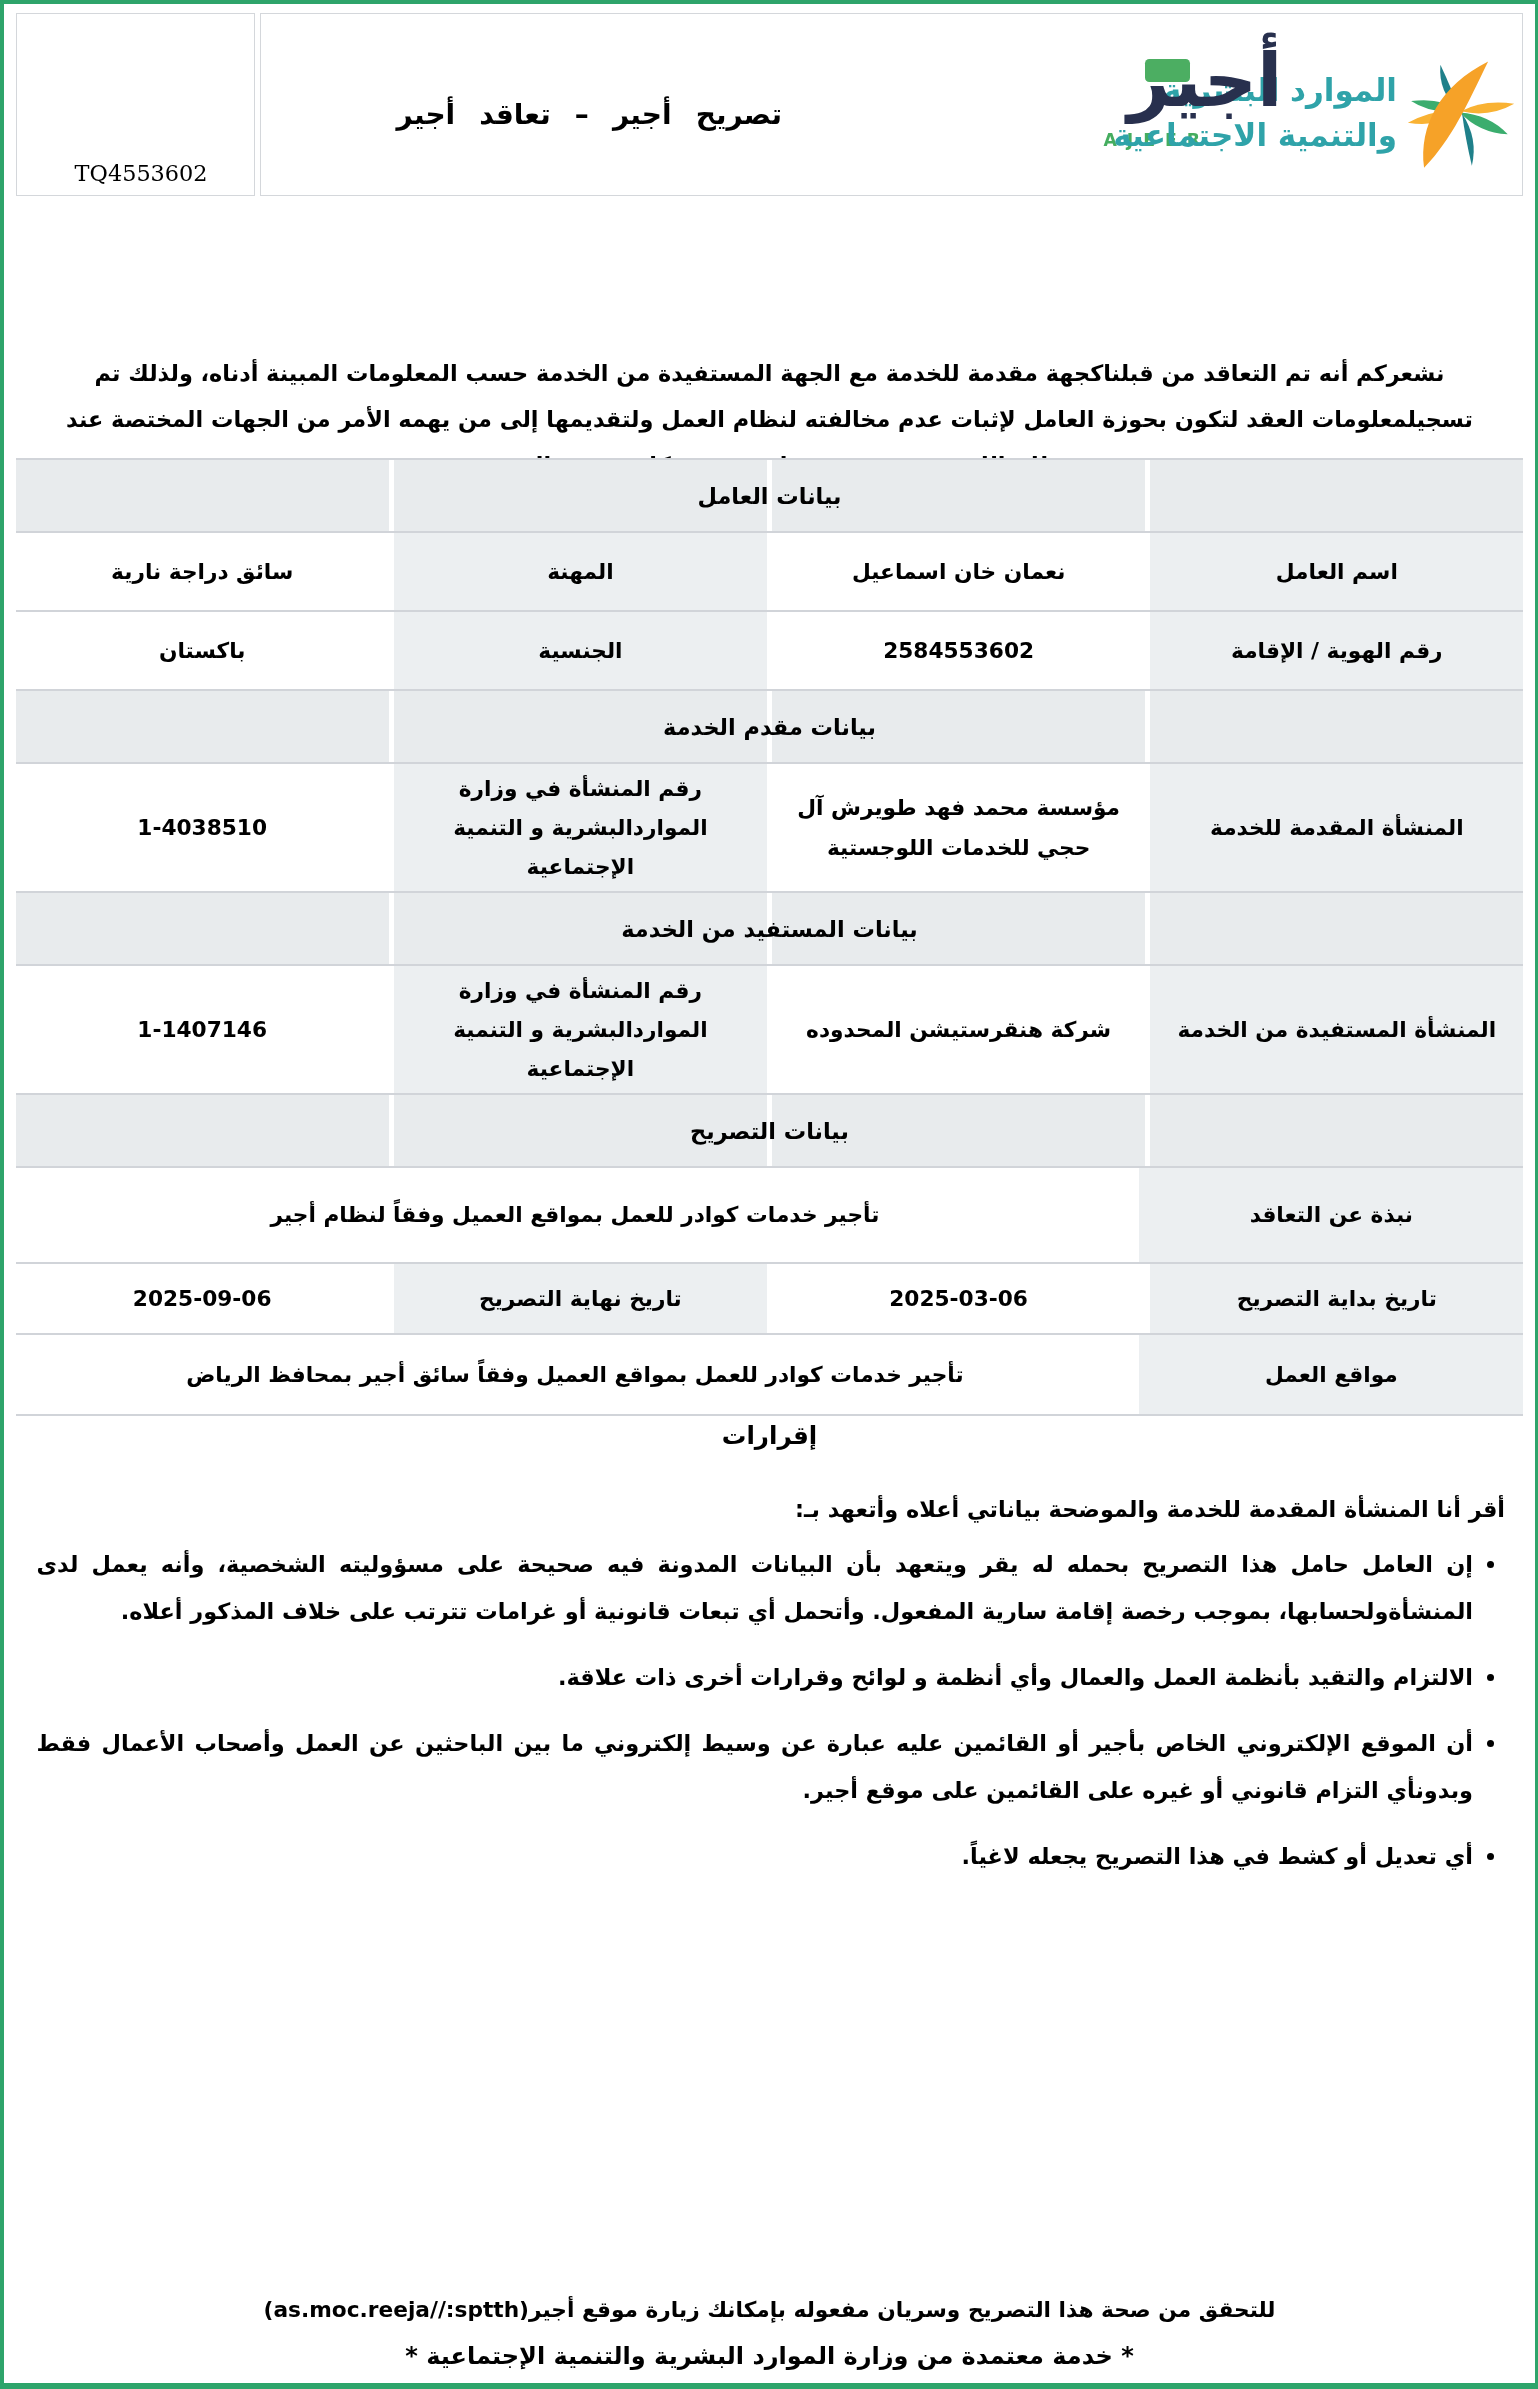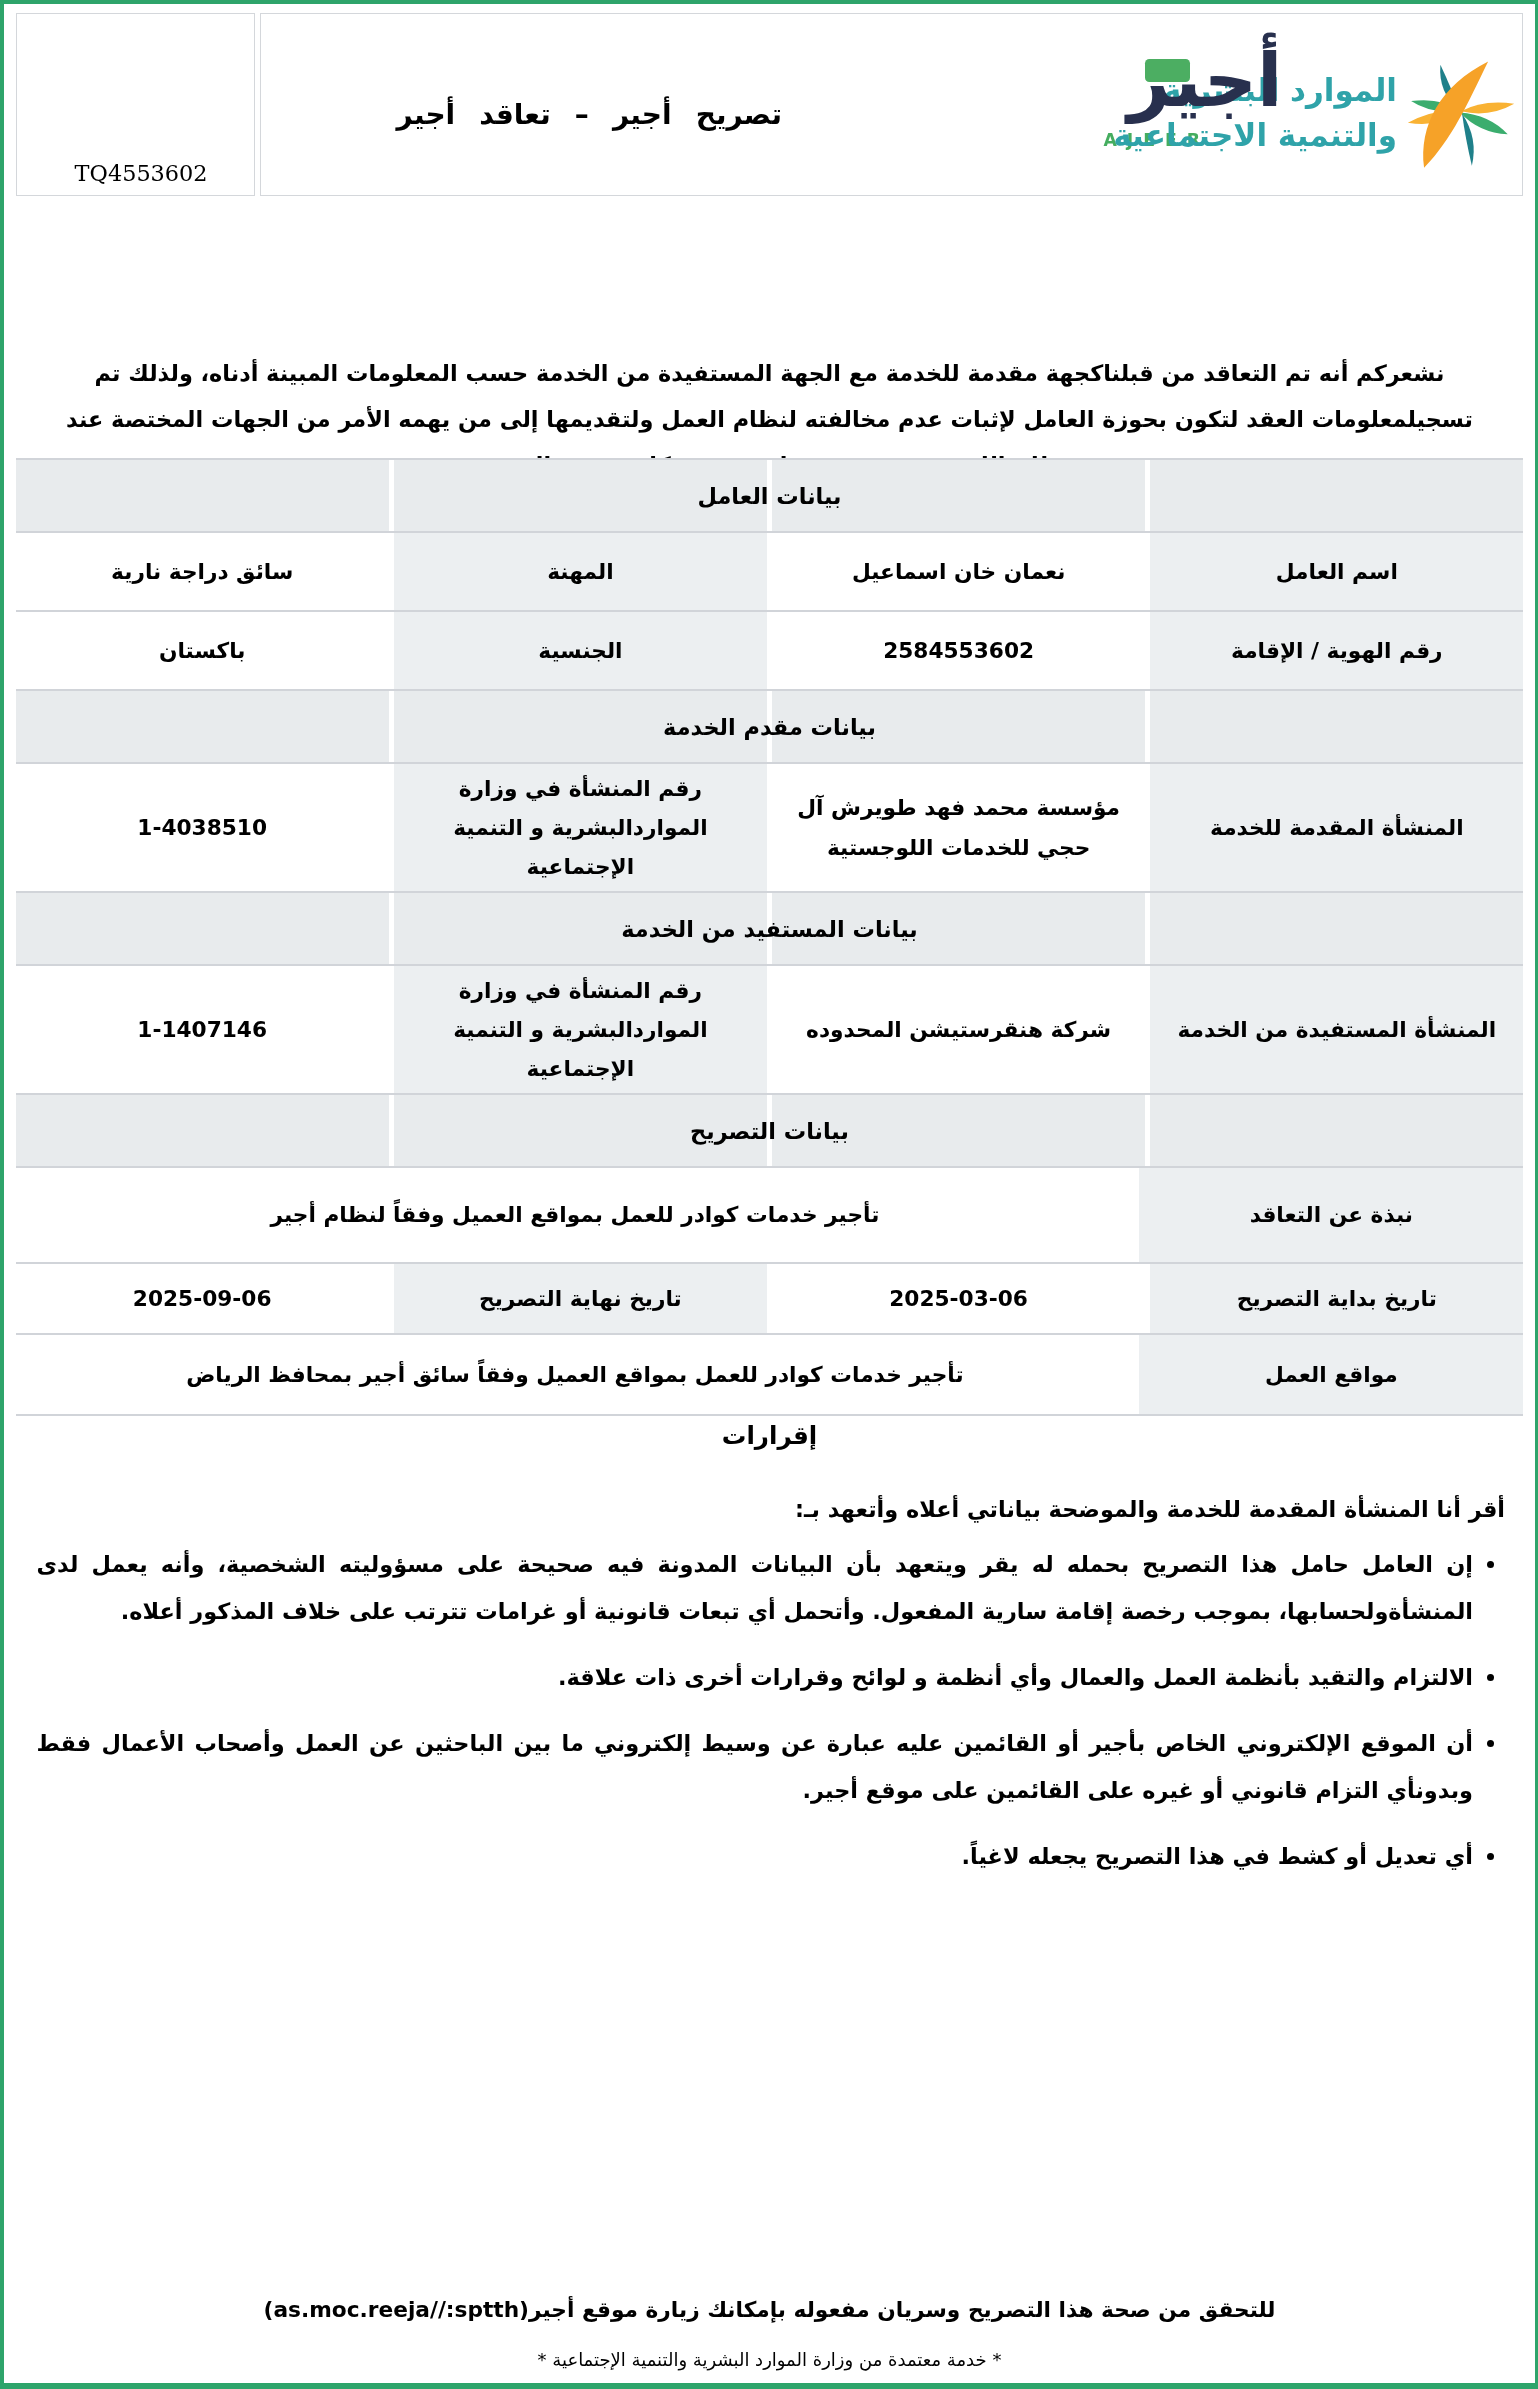--- a/index.html
+++ b/index.html
@@ -98,21 +98,21 @@
     margin-bottom:19px;
   }
   
   .footer-verify{
     position:absolute;bottom:61px;left:0;width:100%;
     direction:rtl;text-align:center;font-size:21.7px;font-weight:bold;color:#000;
   }
   .footer-verify .ltr{direction:ltr;unicode-bidi:isolate-override;}
   .footer-approved{
     position:absolute;bottom:13px;left:0;width:100%;
-    direction:rtl;text-align:center;font-size:18px;font-weight:normal;color:#000;
+    direction:rtl;text-align:center;font-size:24px;font-weight:bold;color:#000;
   }
 </style>
 </head>
 <body>
 
 <div class="page">
 
   <div class="header-row">
     <div class="tq-box">
       <span class="tq-number">TQ4553602</span>

